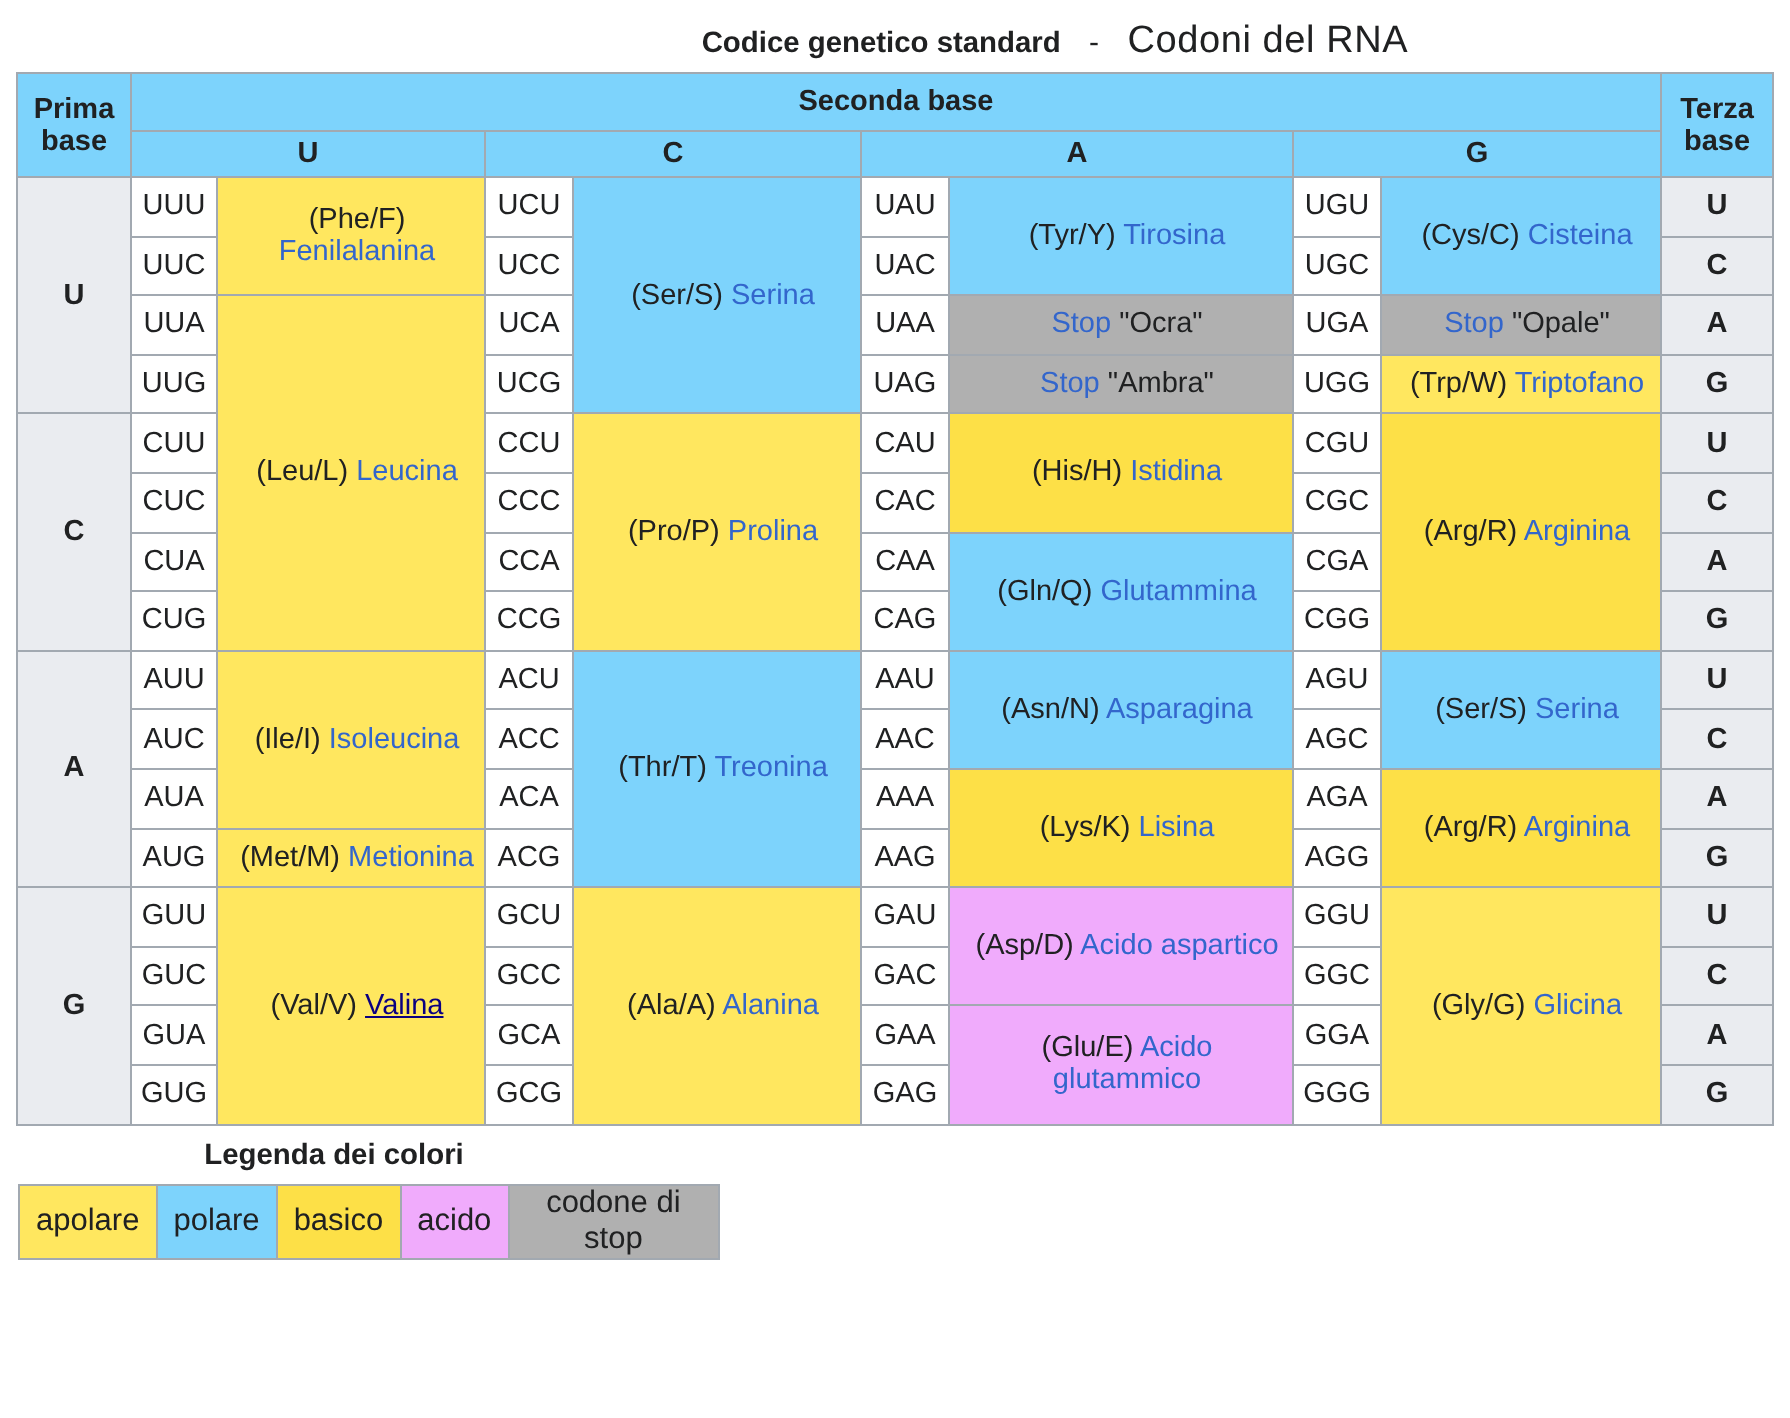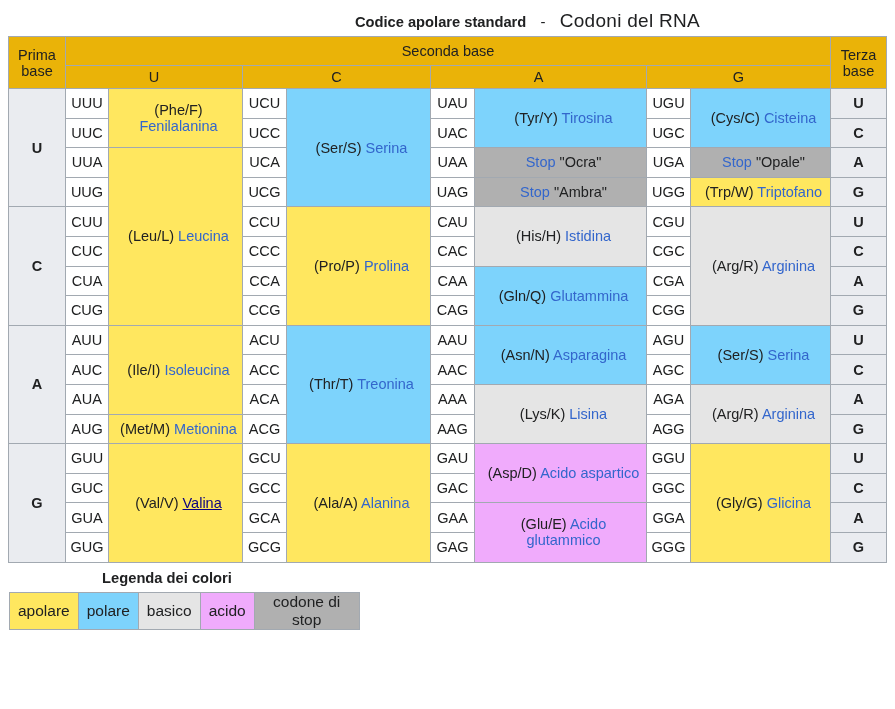--- a/index.html
+++ b/index.html
@@ -9,30 +9,30 @@
   
   #title{position:absolute;top:10px;left:0;width:100%;text-align:center;padding-left:160px;box-sizing:border-box;
          font-size:15px;white-space:nowrap;}
   #title .t-main{font-weight:bold;font-size:14.7px;}
   #title .t-sep{margin:0 10px;color:#202122;}
   #title .t-sub{font-size:19px;letter-spacing:.3px;}
 
   
   table.codon-table{position:absolute;left:8px;top:36px;border-collapse:collapse;table-layout:fixed;}
   table.codon-table td,table.codon-table th{border:1px solid #a2a9b1;font-size:14.5px;overflow:hidden;}
-  table.codon-table th{background:#eab308;font-weight:normal;text-align:center;padding:0;}
+  table.codon-table th{background:#7dd3fc;font-weight:bold;text-align:center;padding:0;}
   tr.hrow1{height:29px;}
   tr.hrow2{height:23px;}
   tr.brow{height:29.6px;}
   td.codon{background:#ffffff;text-align:center;padding:0 2px;}
   td.prima,td.terza{background:#eaecf0;font-weight:bold;text-align:center;vertical-align:middle;}
   td.aa{text-align:center;padding:0 2px 0 8px;vertical-align:middle;}
   td.apolare{background:#ffe75f;}
   td.polare{background:#7dd3fc;}
-  td.basico{background:#e5e5e5;}
+  td.basico{background:#fde047;}
   td.acido{background:#f0abfc;}
   td.stopc{background:#b0b0b0;}
   .lnk{color:#3366cc;text-decoration:none;cursor:pointer;}
   .lnk.visited{color:#0b0080;text-decoration:underline;}
   .pre{color:#202122;}
 
   
   #legend-title{position:absolute;left:8px;top:570px;width:318px;text-align:center;
                 font-weight:bold;font-size:14.7px;}
   table.legend{position:absolute;left:9px;top:592px;border-collapse:collapse;table-layout:fixed;}
@@ -40,21 +40,21 @@
 
   
   #caption{position:absolute;left:375px;top:584px;font-size:16px;line-height:22px;letter-spacing:.3px;color:#202122;}
 </style>
 </head>
 <body>
 
 <div id="page">
 
   <div id="title">
-    <span class="t-main">Codice apolare standard</span>
+    <span class="t-main">Codice genetico standard</span>
     <span class="t-sep">-</span>
     <span class="t-sub">Codoni del RNA</span>
   </div>
 
   <table class="codon-table">
     <colgroup>
       <col style="width:57px">
         <col style="width:43px">
         <col style="width:134px">
       <col style="width:44px">

